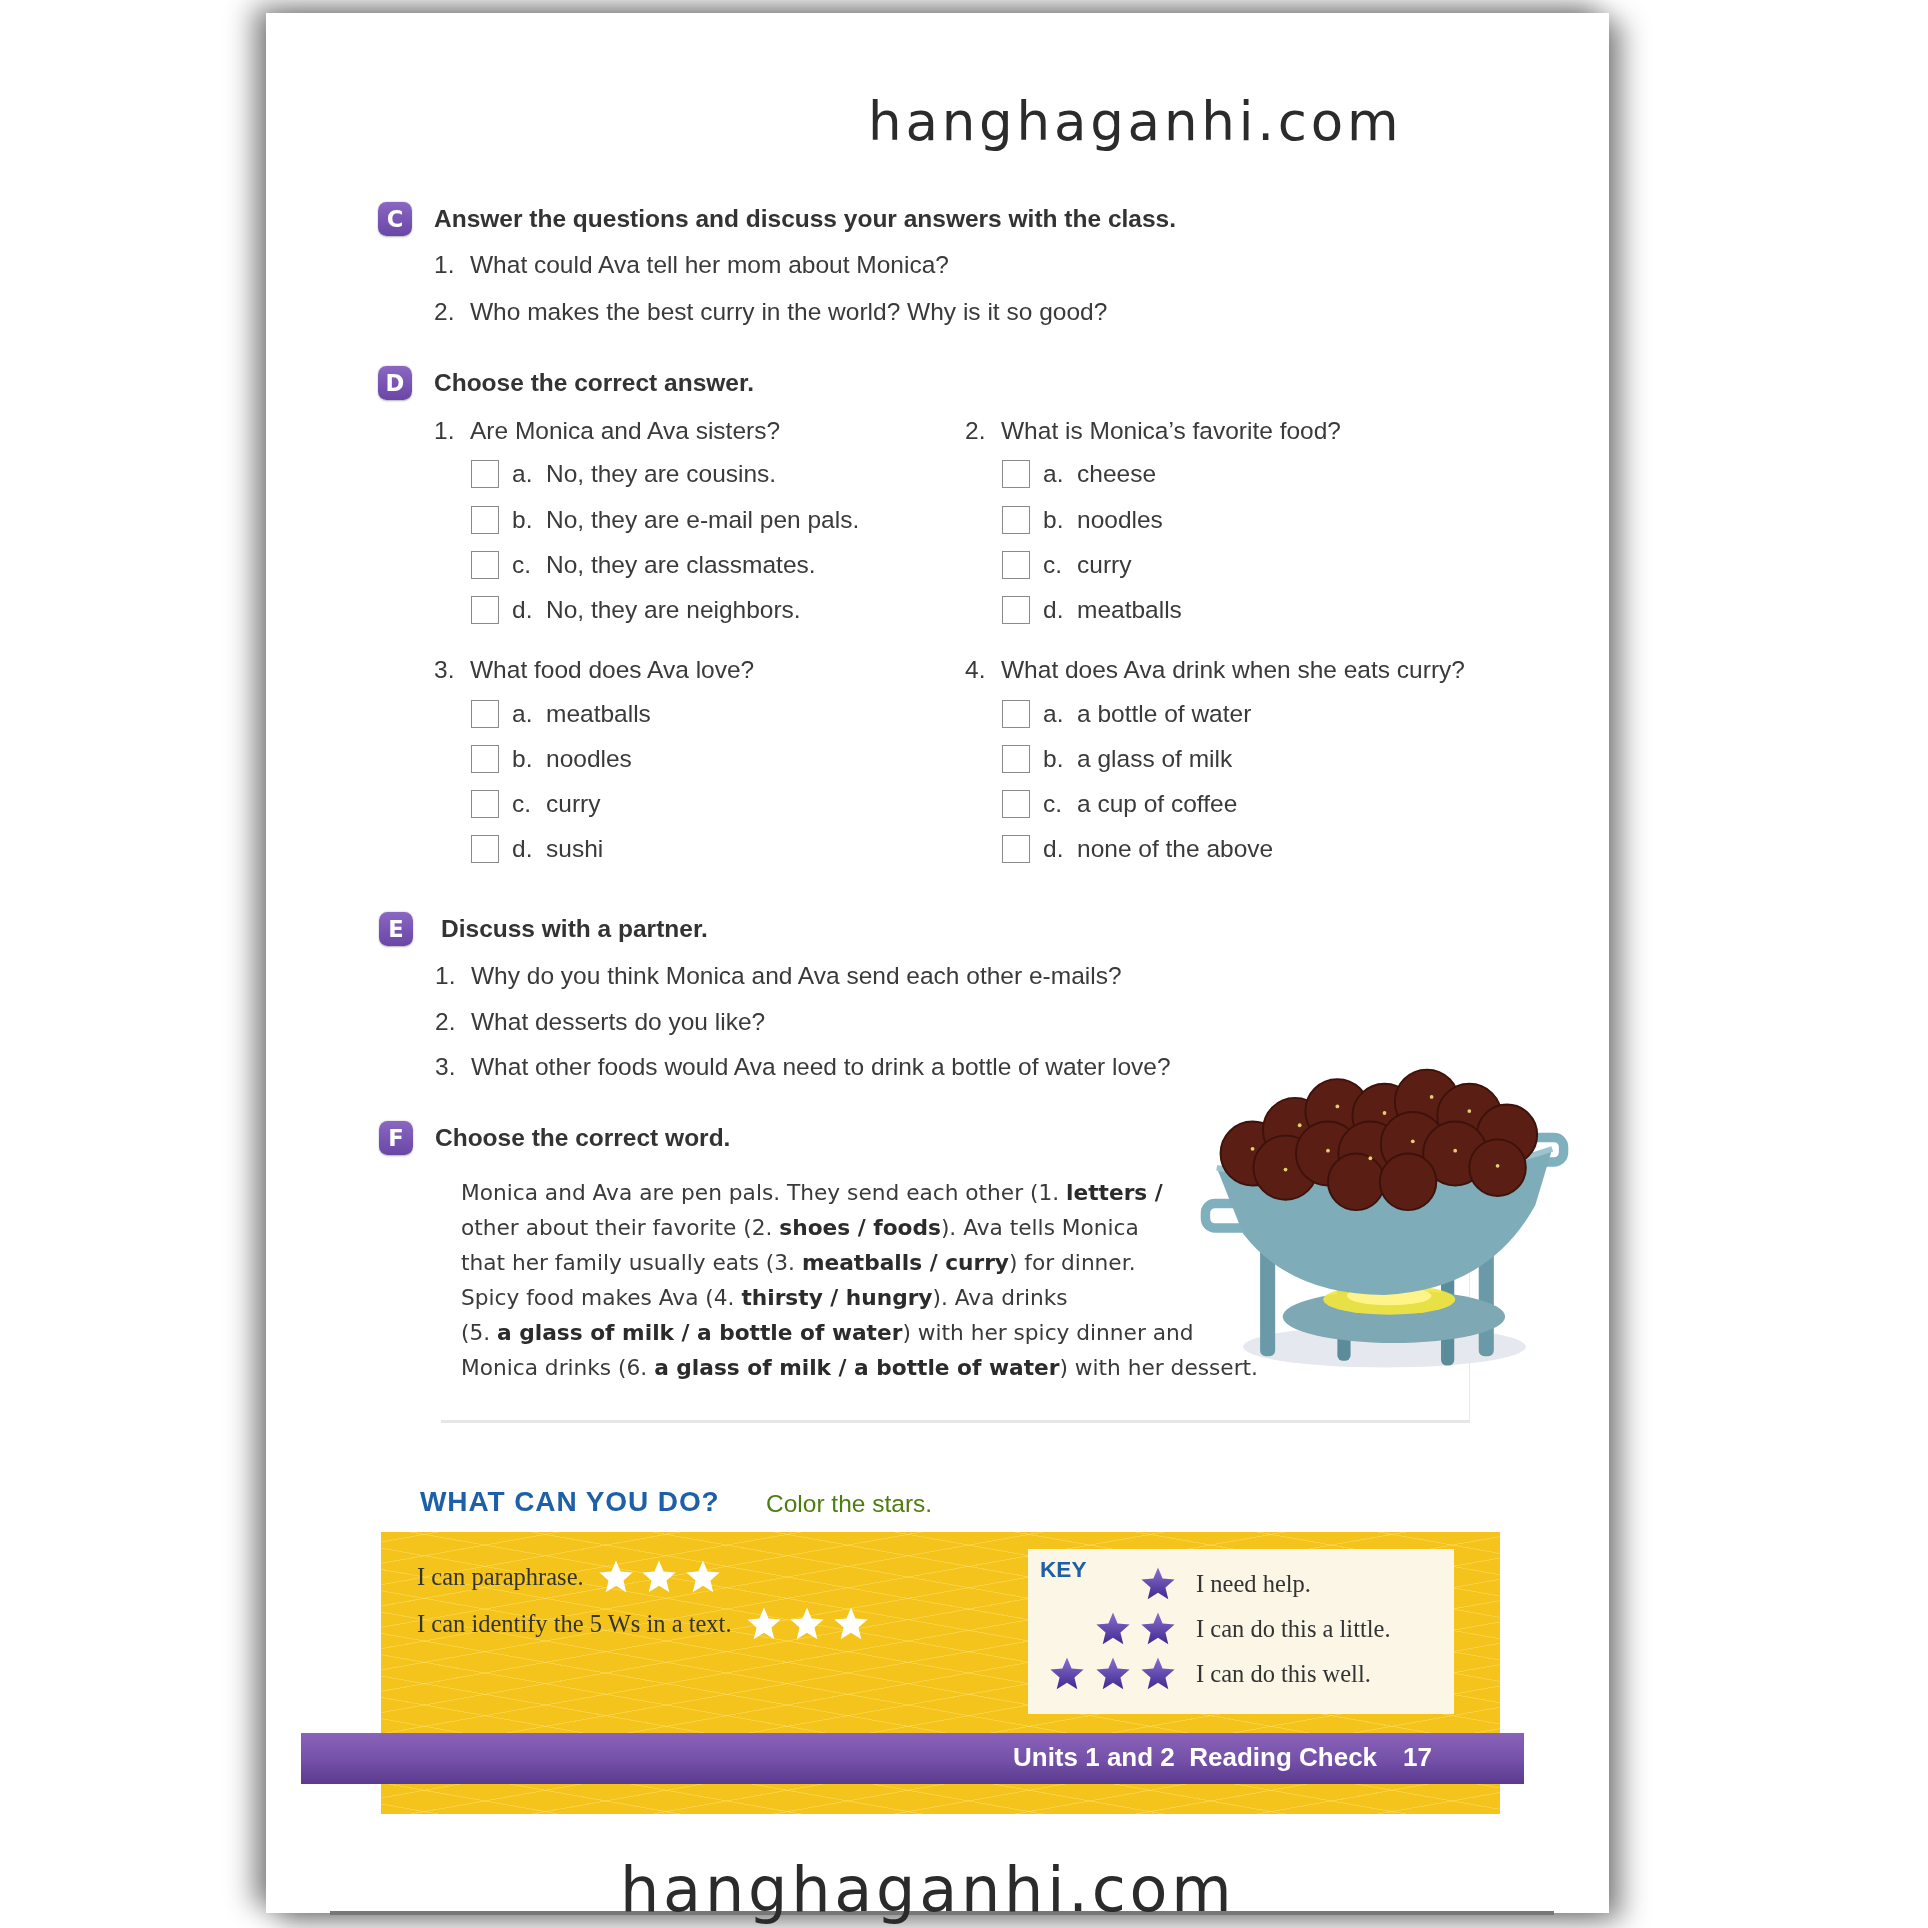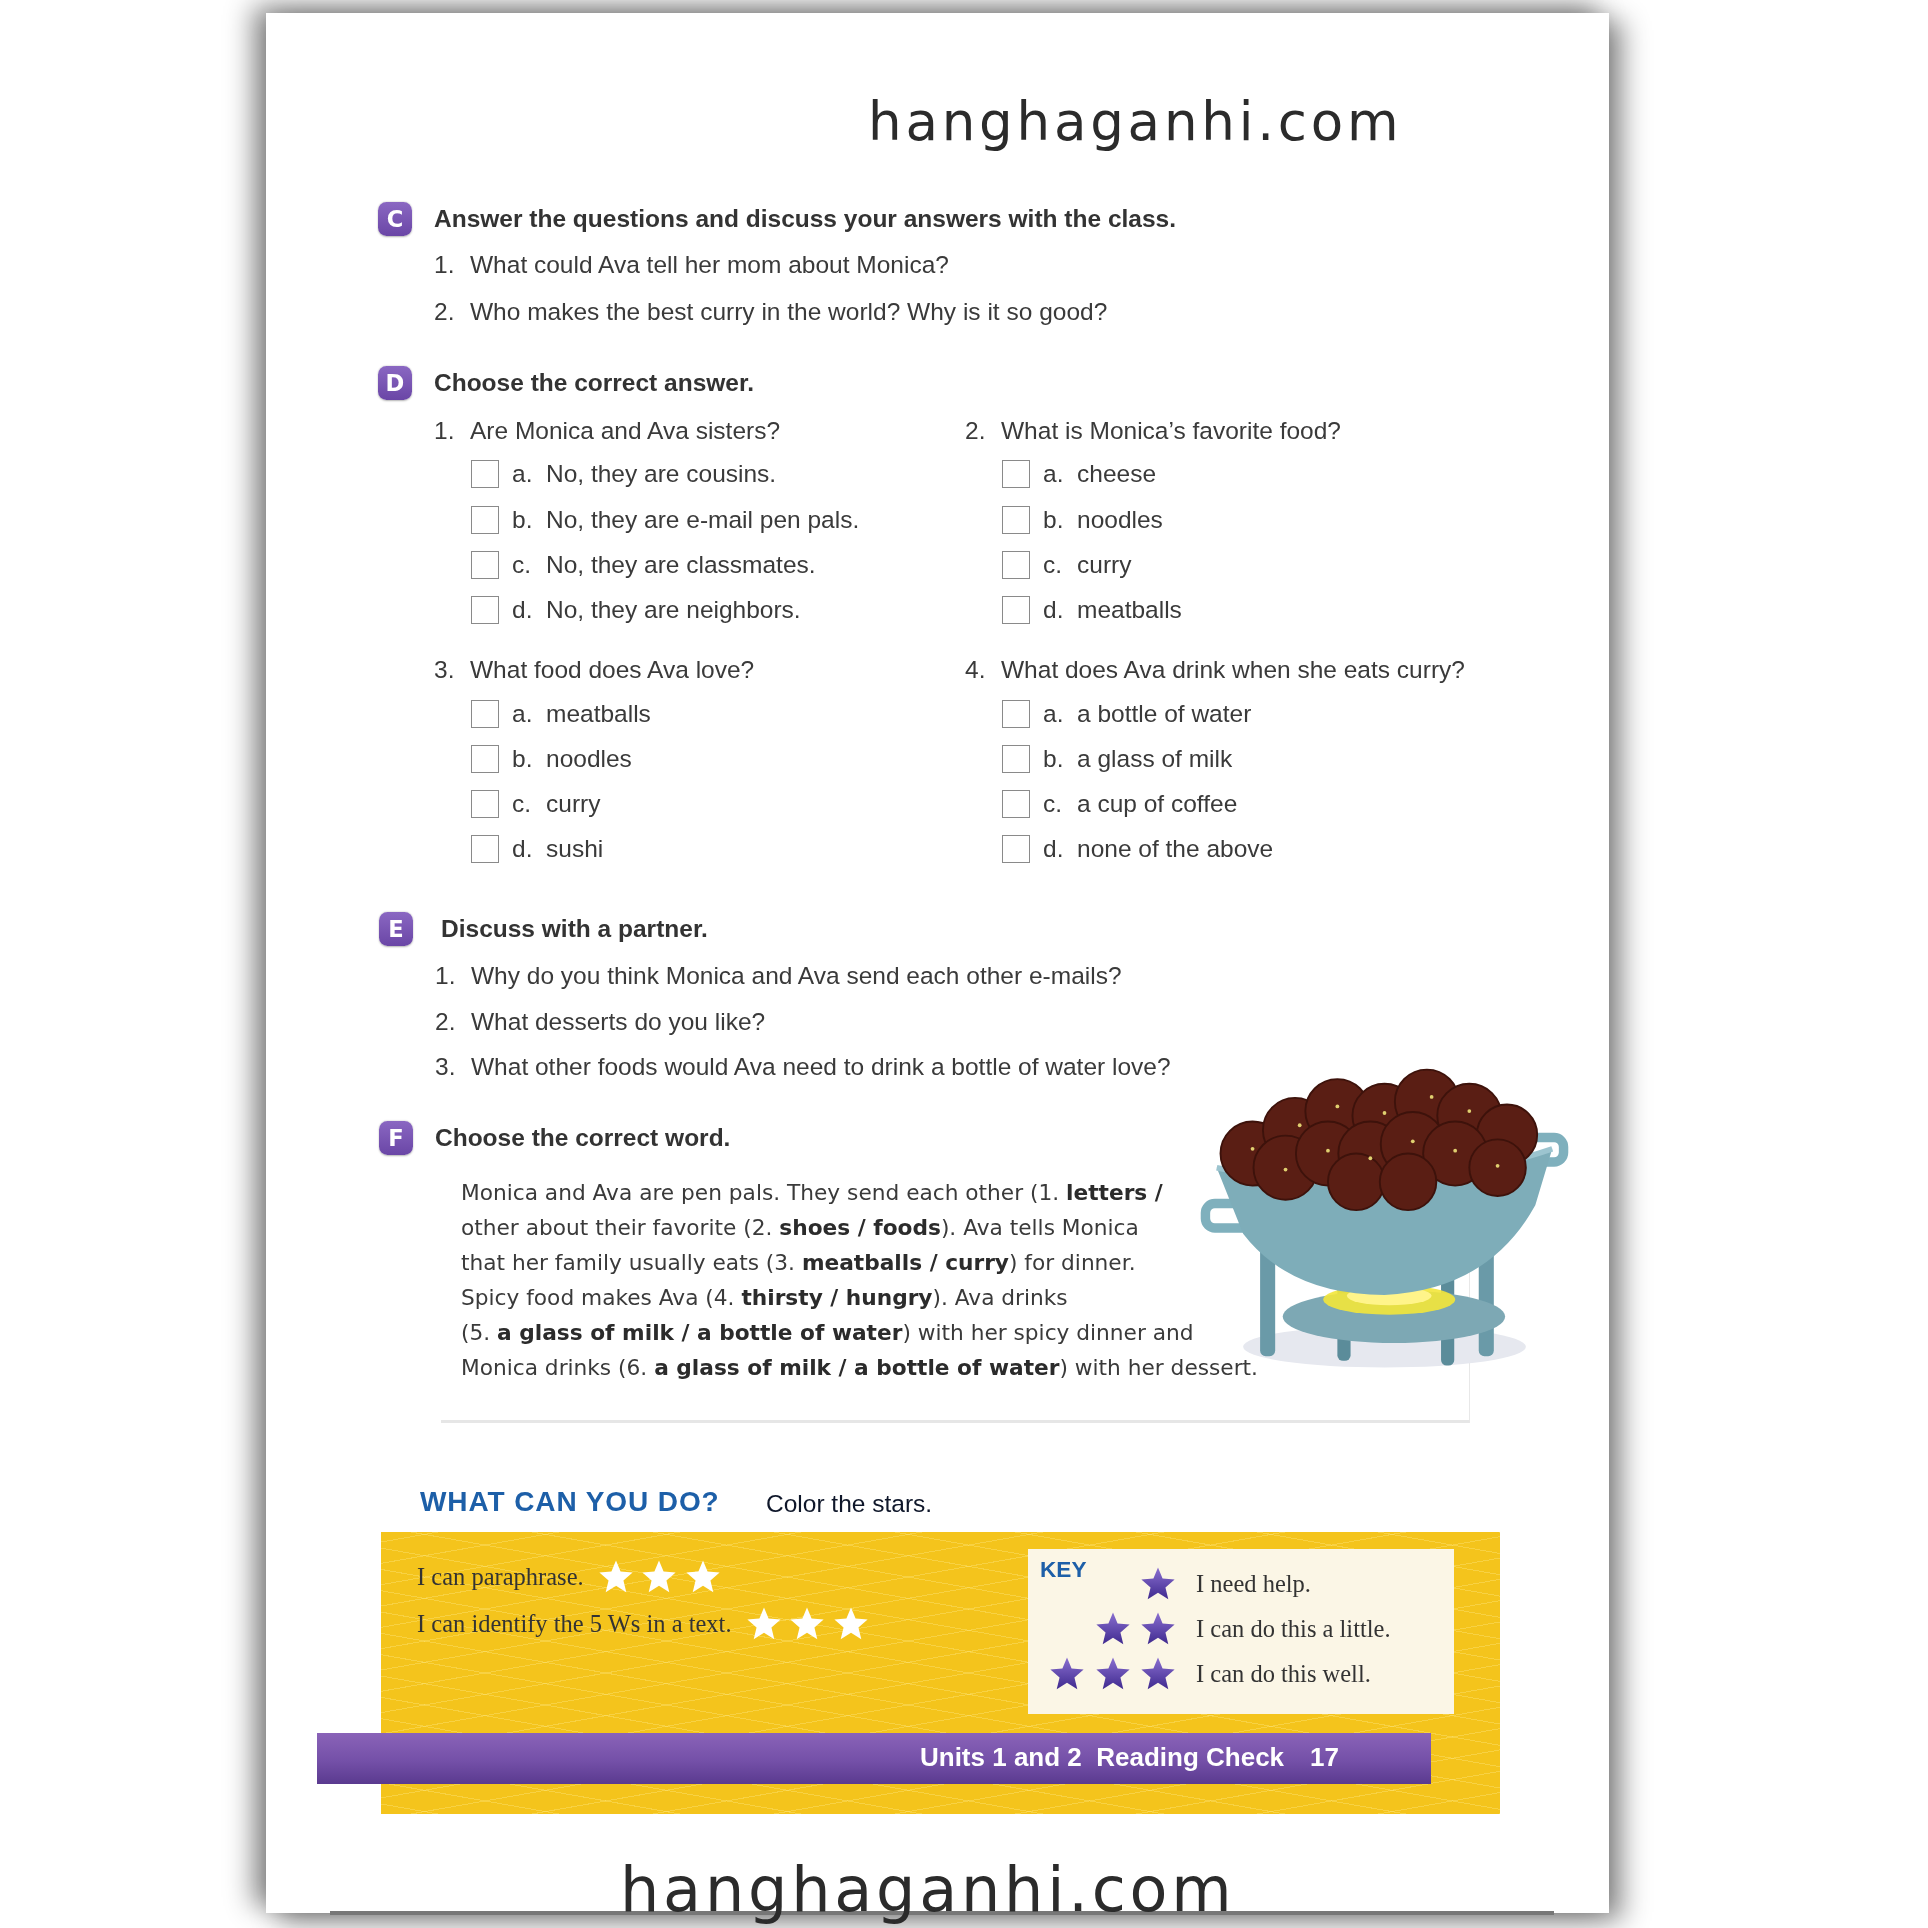--- a/index.html
+++ b/index.html
@@ -61,21 +61,21 @@
     .circled { border: 1.9px solid #555; border-radius: 11.3px; padding: 0 2.8px; }
 
     .pot { position: absolute; left: 1196px; top: 1064px; width: 377px; height: 311px; }
 
     .wcyd-title {
       position: absolute; left: 420px; top: 1486px; font-family: "Liberation Sans", sans-serif;
       font-size: 28px; font-weight: bold; color: #1d5fa8; letter-spacing: 0.9px; white-space: nowrap;
     }
     .wcyd-sub {
       position: absolute; left: 766px; top: 1490px; font-family: "Liberation Sans", sans-serif;
-      font-size: 24.5px; color: #0f172a; white-space: nowrap;
+      font-size: 24.5px; color: #4d7c0f; white-space: nowrap;
     }
     .yellow-panel {
       position: absolute; left: 381px; top: 1532px; width: 1119px; height: 282px;
       background-color: #f4c41c;
       background-image:
         repeating-linear-gradient(170deg, transparent 0 9.4px, rgba(255,235,140,0.35) 9.4px 10.4px, transparent 10.4px 21px),
         repeating-linear-gradient(10deg, transparent 0 9.4px, rgba(255,235,140,0.35) 9.4px 10.4px, transparent 10.4px 21px);
     }
     .can-row {
       position: absolute; font-family: "Liberation Serif", serif; font-size: 24.5px; color: #333;
@@ -90,21 +90,21 @@
       position: absolute; left: 1040px; top: 1557px; font-family: "Liberation Sans", sans-serif;
       font-size: 22.6px; font-weight: bold; color: #1d5fa8;
     }
     .key-row { position: absolute; display: flex; align-items: center; white-space: nowrap; }
     .key-row .kstars { display: flex; gap: 7.5px; justify-content: flex-end; width: 132px; }
     .key-row .kstar { width: 38px; height: 38px; }
     .key-row .klabel {
       margin-left: 19px; font-family: "Liberation Serif", serif; font-size: 24.5px; color: #333;
     }
     .footer-bar {
-      position: absolute; left: 317px; top: 1733px; width: 1114px; height: 51px;
+      position: absolute; left: 301px; top: 1733px; width: 1223px; height: 51px;
       background: linear-gradient(180deg, #8a63b8 0%, #7450a8 55%, #5a3a8f 100%);
     }
     .footer-text {
       position: absolute; right: 92px; top: 9.4px; color: #fff; font-family: "Liberation Sans", sans-serif;
       font-size: 26px; font-weight: bold; white-space: nowrap;
     }
     .footer-text .pg { margin-left: 26px; }
   </style>
 </head>
 <body>

